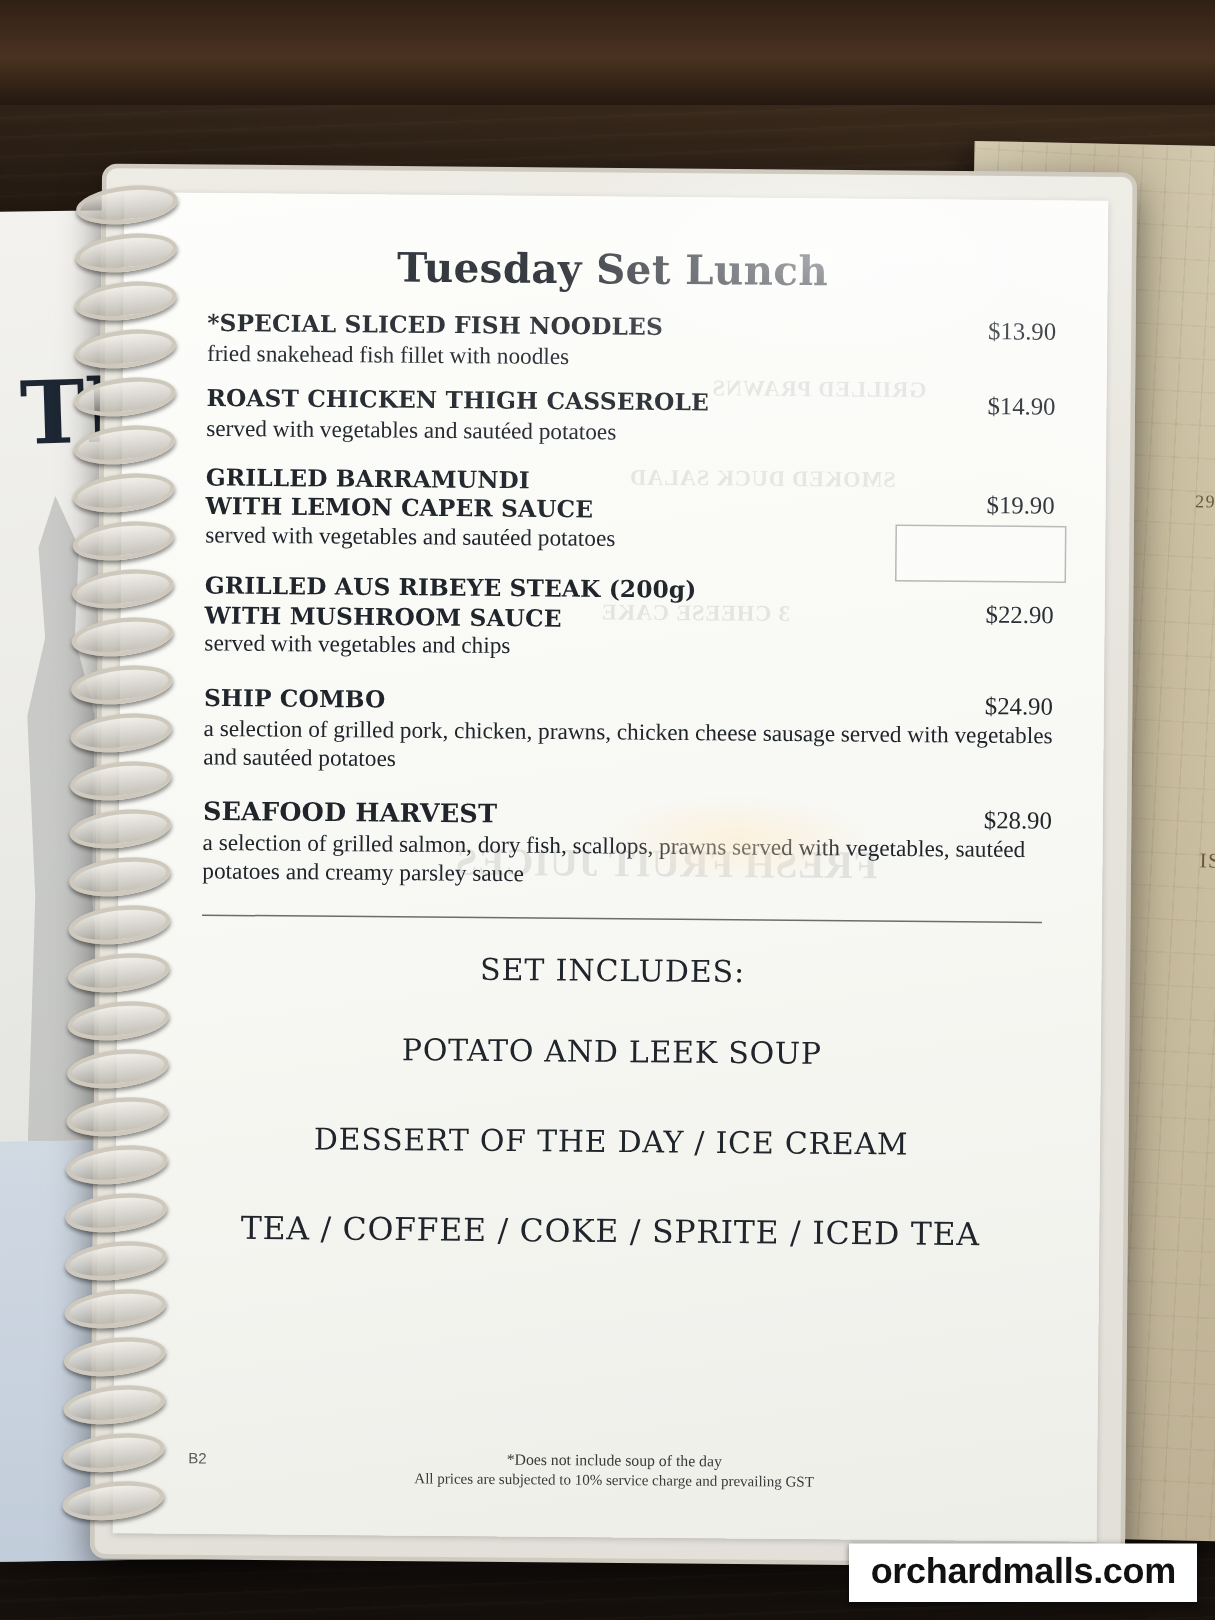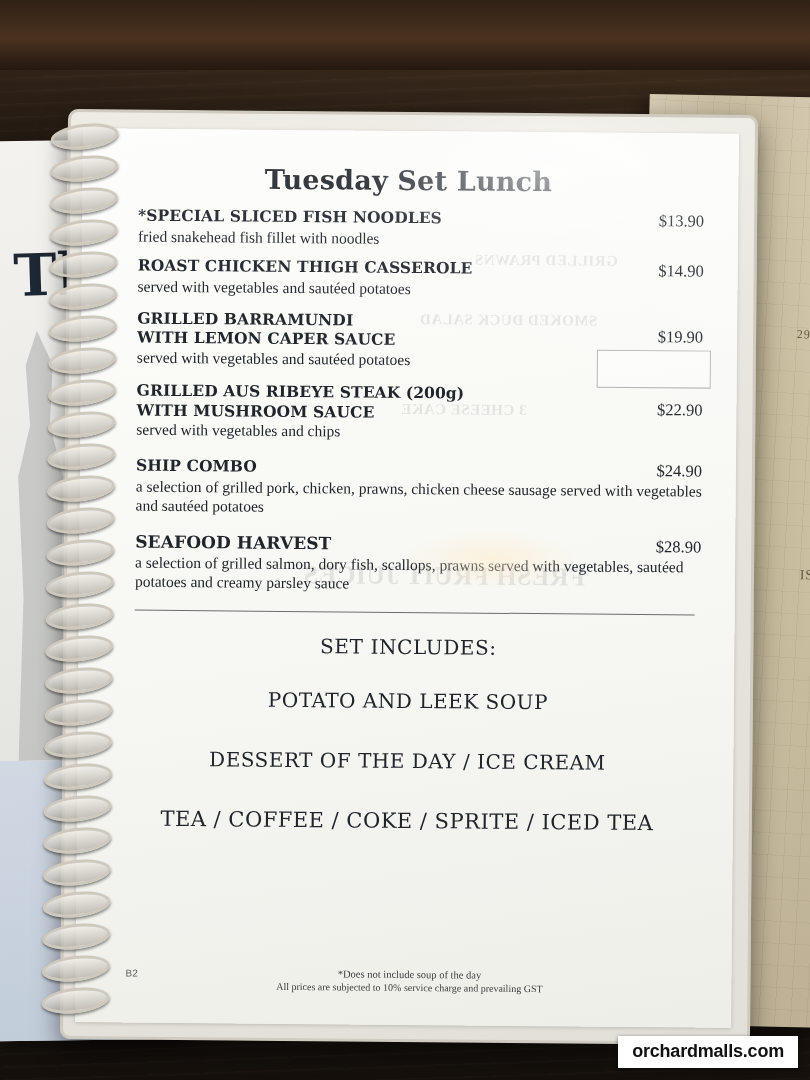--- a/index.html
+++ b/index.html
@@ -290,21 +290,21 @@
   }
 
   
   .watermark {
     position: absolute;
     right: 12px;
     bottom: 12px;
     background: #ffffff;
     color: #111;
     font-family: "Liberation Sans", sans-serif;
-    font-size: 18px;
+    font-size: 24px;
     font-weight: bold;
     padding: 5px 14px 6px 14px;
     letter-spacing: -0.2px;
     box-shadow: 0 1px 4px rgba(0,0,0,0.5);
   }
 </style>
 </head>
 <body>
 
 <div id="photo">

